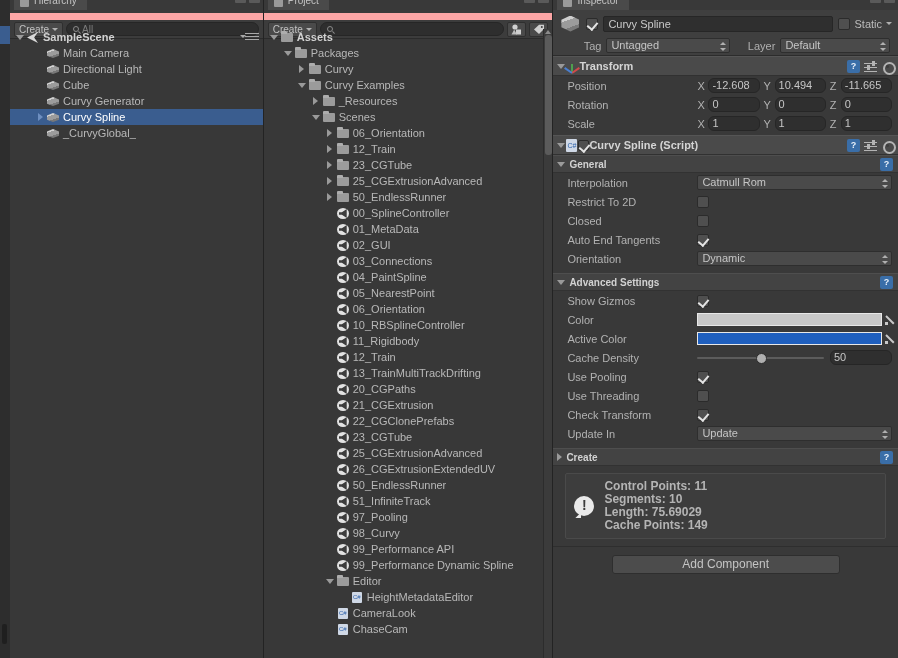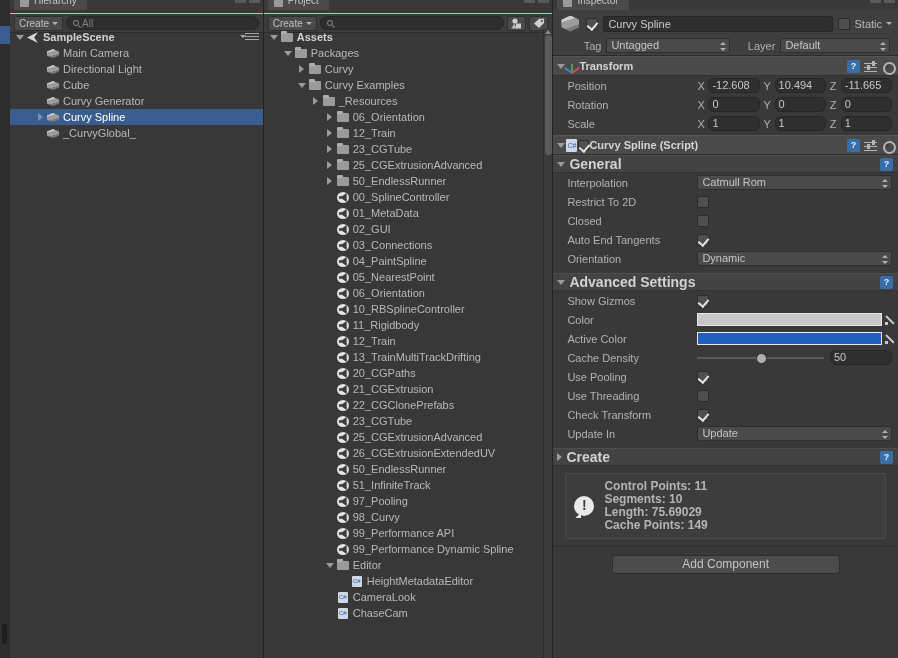--- a/index.html
+++ b/index.html
@@ -9,22 +9,22 @@
     font-family: "Liberation Sans", sans-serif;
     font-size: 11px;
     color: #b4b4b4;
     overflow: hidden;
   }
   .root { position: relative; width: 898px; height: 658px; display: flex; }
 
   
   .panel { position: relative; height: 658px; background: #383838; }
   .tabstrip {
-    height: 14px; background: #393939;
-    border-bottom: 1px solid #fca5a5;
+    height: 20px; background: #393939;
+    border-bottom: 7px solid #fca5a5;
     position: relative; overflow: hidden;
   }
   .tabstrip .tab {
     position: absolute; top: -8px; left: 4px;
     height: 18px; line-height: 18px;
     padding: 0 10px 0 20px;
     background: #4a4a4a;
     color: #c4c4c4; font-size: 10px;
     border-radius: 2px 2px 0 0;
   }
@@ -220,21 +220,21 @@
   .vec3 .axl{color:#b2b2b2;font-size:11px;width:8px;}
   .numfield{
     flex:1;height:15px;background:#2f2f2f;border:1px solid #262626;border-radius:6px;
     color:#c6c6c6;font-size:11px;line-height:13px;padding:0 3px;
   }
 
   .sect-head{
     height:18px;background:#434343;border-top:1px solid #4e4e4e;border-bottom:1px solid #323232;
     display:flex;align-items:center;gap:4px;padding:0 4px;position:relative;
   }
-  .sect-title{font-weight:bold;color:#d2d2d2;font-size:14px;}
+  .sect-title{font-weight:bold;color:#d2d2d2;font-size:10px;}
   .sect-head .help-ico{position:absolute;right:5px;top:2px;}
 
   .colorbar{flex:1;height:13px;border:1px solid #e8e8e8;margin-right:2px;}
   .eyedrop{width:14px;height:14px;position:relative;flex:none;}
   .eyedrop::before{content:"";position:absolute;left:2px;top:2px;width:11px;height:2px;
     background:#c9c9c9;transform:rotate(45deg);transform-origin:left;}
   .eyedrop::after{content:"";position:absolute;left:1px;bottom:2px;width:3px;height:3px;background:#c9c9c9;}
 
   .slider{flex:1;height:14px;position:relative;margin-right:6px;}
   .slider .track{position:absolute;left:0;right:0;top:6px;height:2px;background:#5c5c5c;border-radius:1px;}
@@ -404,20 +404,27 @@
             </span>
             <span class="ico ico-folder"></span>
             <span style="">Curvy Examples</span>
           </div>
           <div class="row" style="padding-left:46px">
             <span class="tw">
               <span class="tri-r"></span>
             </span>
             <span class="ico ico-folder"></span>
             <span style="">_Resources</span>
+          </div>
+          <div class="row" style="padding-left:46px">
+            <span class="tw">
+              <span class="tri-d"></span>
+            </span>
+            <span class="ico ico-folder"></span>
+            <span style="">Scenes</span>
           </div>
           <div class="row" style="padding-left:60px">
             <span class="tw">
               <span class="tri-r"></span>
             </span>
             <span class="ico ico-folder"></span>
             <span style="">06_Orientation</span>
           </div>
           <div class="row" style="padding-left:60px">
             <span class="tw">

